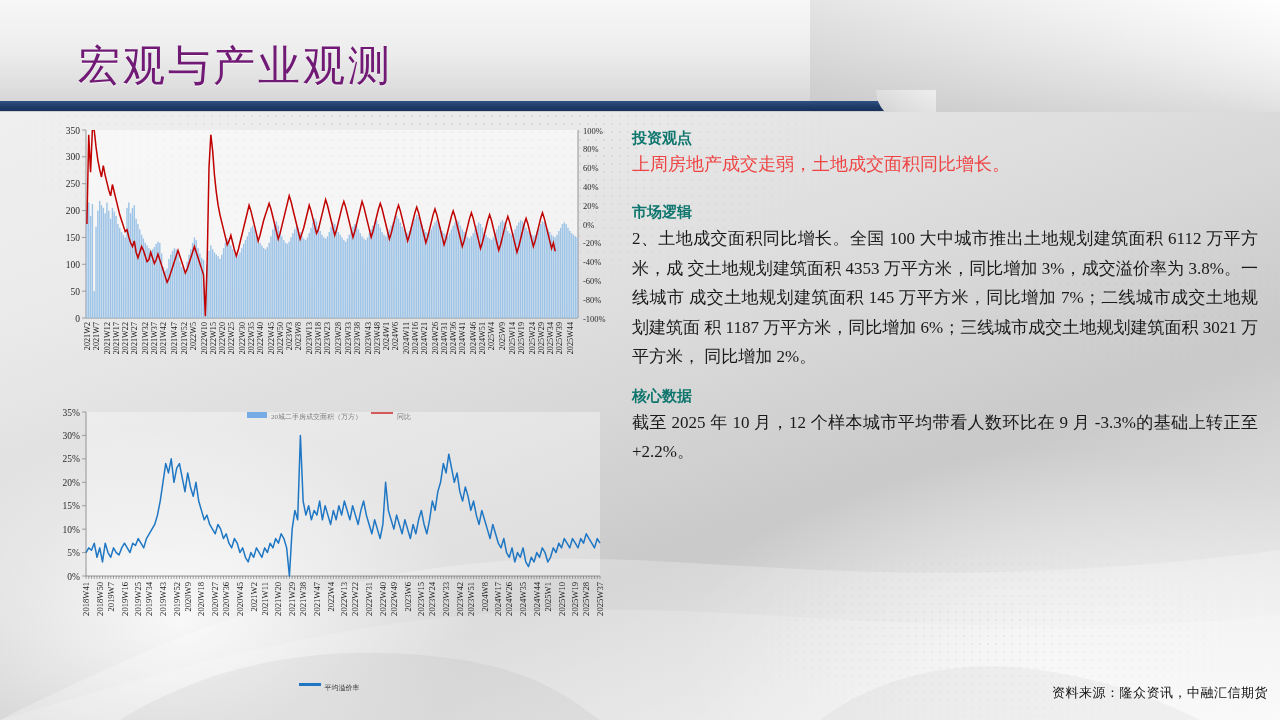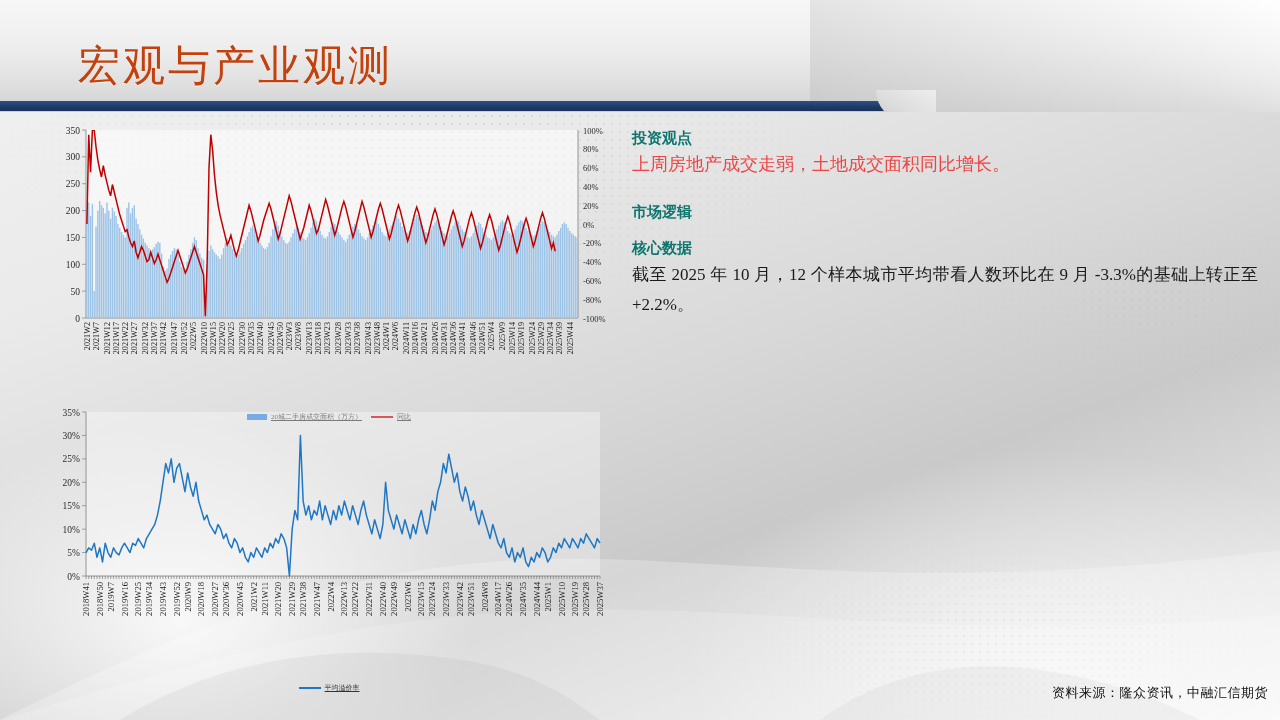--- a/index.html
+++ b/index.html
@@ -43,21 +43,21 @@
   .header-bg {
     position: absolute; inset: 0;
     background: linear-gradient(180deg, #f7f7f7 0%, #ededed 45%, #dedede 78%, #cfcfcf 100%);
   }
   .header-sheen {
     position: absolute; right: 0; top: 0; width: 470px; height: 112px;
     background: linear-gradient(200deg, rgba(255,255,255,0.9) 0%, rgba(228,228,228,0.6) 45%, rgba(198,198,198,0.75) 100%);
   }
   .page-title {
     position: absolute; left: 78px; top: 38px;
-    font-size: 42px; letter-spacing: 3px; color: #c2410c;
+    font-size: 42px; letter-spacing: 3px; color: #701a75;
     font-family: "Liberation Serif", "DejaVu Serif", serif;
     text-shadow: 0 1px 0 rgba(255,255,255,0.7);
     white-space: nowrap;
   }
   .header-rule {
     position: absolute; left: 0; top: 101px; width: 910px; height: 10px;
     background: linear-gradient(180deg, #2f5083 0%, #1f3c68 55%, #17315a 100%);
     border-top-right-radius: 0 0; border-bottom-right-radius: 9px 9px;
   }
   .header-rule-cap {
@@ -88,21 +88,21 @@
   }
   .gap { height: 22px; }
   .gap-sm { height: 12px; }
 
   .footer-src {
     position: absolute; right: 12px; bottom: 18px;
     font-size: 13px; color: #111; letter-spacing: 0.5px;
     font-family: "Liberation Serif", "DejaVu Serif", serif;
   }
   .leg { display: flex; align-items: center; justify-content: center; gap: 9px; font-size: 7px; color: #333; }
-  .leg-item { display: flex; align-items: center; gap: 4px; text-decoration: underline; }
+  .leg-item { display: flex; align-items: flex-start; gap: 4px; }
   .leg-sw-bar { width: 20px; height: 6px; background: #2f7ed8; display:inline-block; }
   .leg-sw-line { width: 22px; height: 2px; background: #c00000; display:inline-block; }
   .leg-sw-line-b { width: 22px; height: 2.5px; background: #1f77c4; display:inline-block; }
 </style>
 </head>
 <body>
 
 <div class="dots"></div>
 <svg class="swoosh" viewBox="0 0 1280 300" preserveAspectRatio="none">
   <path d="M0,300 C180,210 330,150 520,140 C700,130 900,180 1280,130 L1280,300 Z" fill="rgba(255,255,255,0.45)"></path>
@@ -932,18 +932,19 @@
         <span>平均溢价率</span>
       </span>
   </div>
 </div>
 
 <div class="panel">
   <div class="sec-head">投资观点</div>
   <div class="sec-lead">上周房地产成交走弱，土地成交面积同比增长。</div>
   <div class="gap"></div>
   <div class="sec-head">市场逻辑</div>
+  <div class="sec-body">2、土地成交面积同比增长。全国 100 大中城市推出土地规划建筑面积 6112 万平方米，成 交土地规划建筑面积 4353 万平方米，同比增加 3%，成交溢价率为 3.8%。一线城市 成交土地规划建筑面积 145 万平方米，同比增加 7%；二线城市成交土地规划建筑面 积 1187 万平方米，同比增加 6%；三线城市成交土地规划建筑面积 3021 万平方米， 同比增加 2%。</div>
   <div class="gap-sm"></div>
   <div class="sec-head">核心数据</div>
   <div class="sec-body">截至 2025 年 10 月，12 个样本城市平均带看人数环比在 9 月 -3.3%的基础上转正至+2.2%。</div>
 </div>
 
 <div class="footer-src">资料来源：隆众资讯，中融汇信期货</div>
 
 </body></html>

